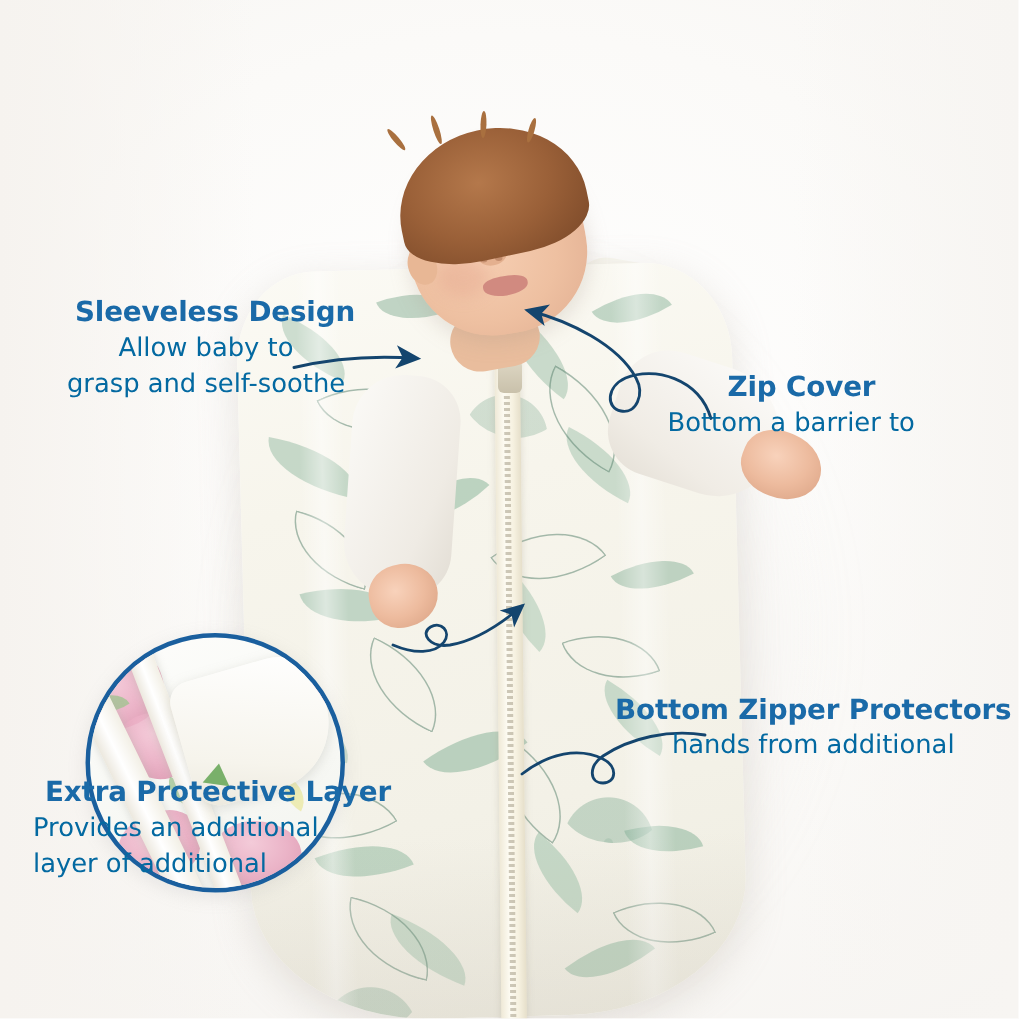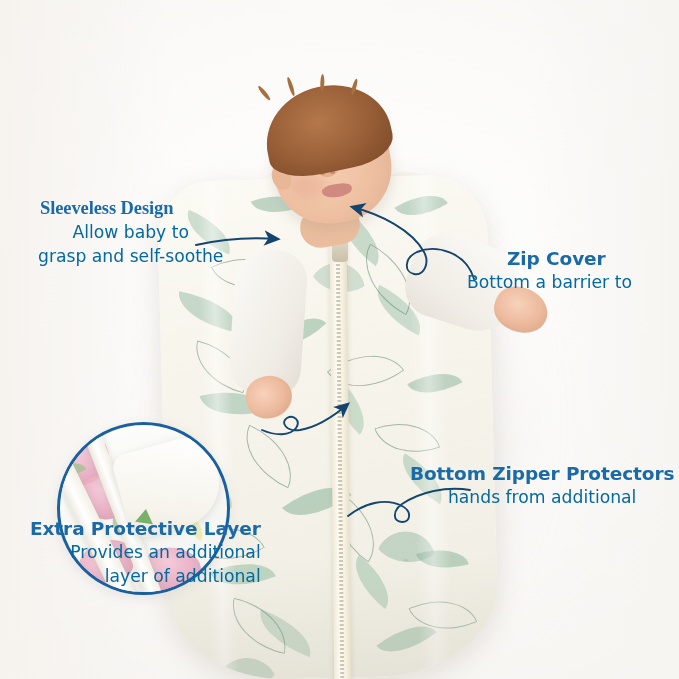--- a/index.html
+++ b/index.html
@@ -320,33 +320,33 @@
   .callout .body-line {
     color: #0369a1;
     font-size: 17.2px;
     line-height: 1.22;
     margin: 3px 0 0 0;
     white-space: nowrap;
     font-family: "DejaVu Sans", sans-serif;
   }
 
   #c-sleeveless { left: 38px;  top: 198px; }
-  #c-sleeveless .head-line { margin-left: 2px; font-family: Liberation Serif, serif; }
+  #c-sleeveless .head-line { margin-left: 12px; }
   #c-sleeveless .body-line { text-align: center; }
 
-  #c-zip { left: 467px; top: 248px; }
+  #c-zip { left: 445px; top: 248px; }
   #c-zip .head-line { margin-left: 40px; }
   #c-zip .body-line { text-align: center; }
 
   #c-bottom { left: 410px; top: 463px; }
   #c-bottom .body-line { text-align: center; }
 
   #c-extra { left: 22px; top: 518px; }
   #c-extra .head-line { margin-left: 8px; }
-  #c-extra .body-line { text-align: right; }
+  #c-extra .body-line { text-align: left; }
 
   
   #arrows {
     position: absolute;
     inset: 0;
     pointer-events: none;
   }
 </style>
 </head>
 <body>

